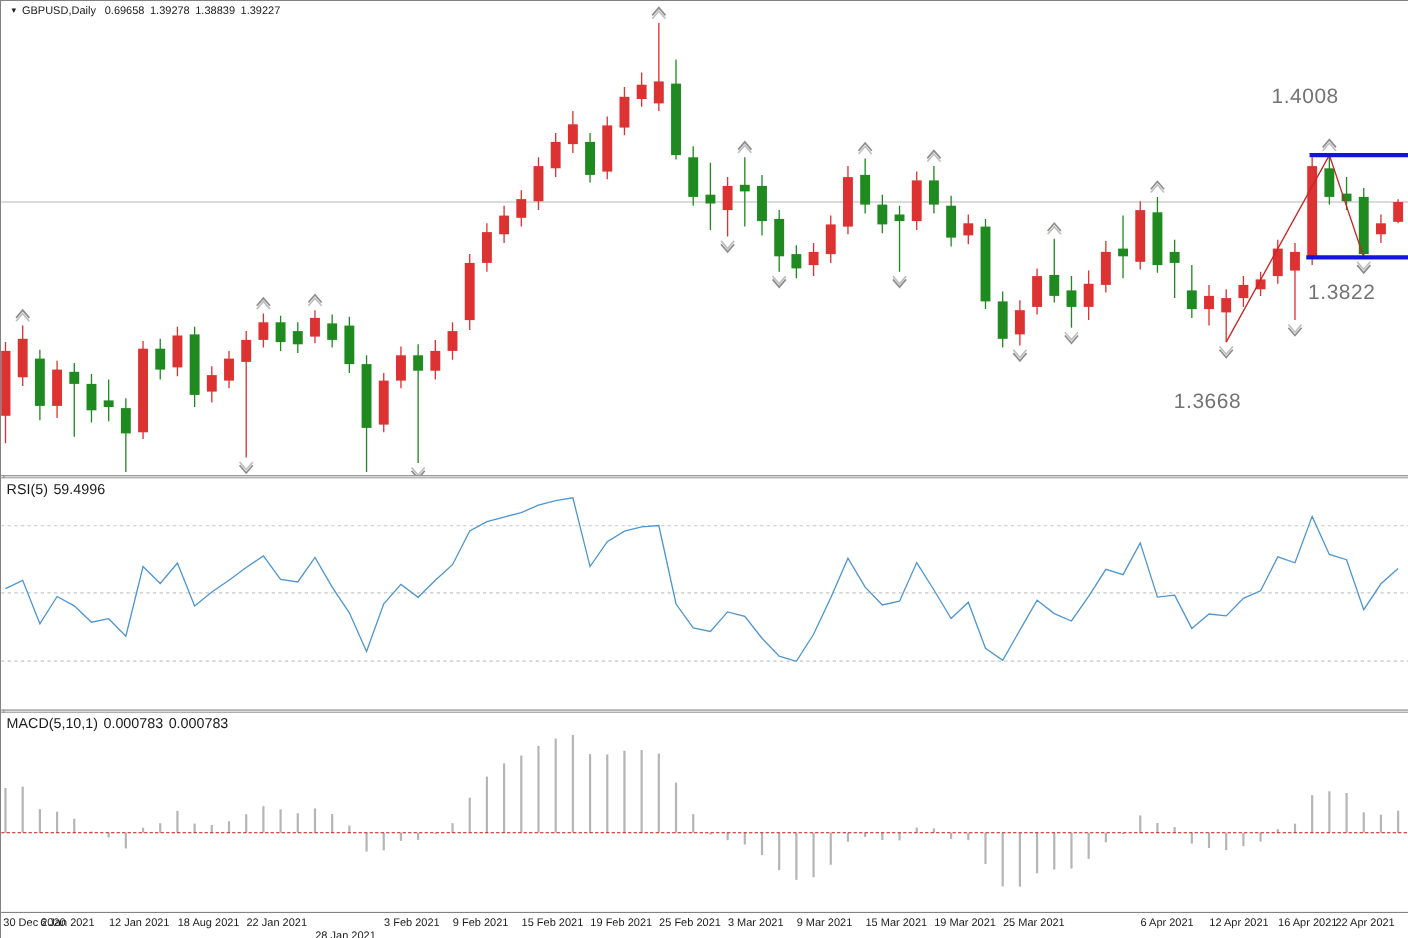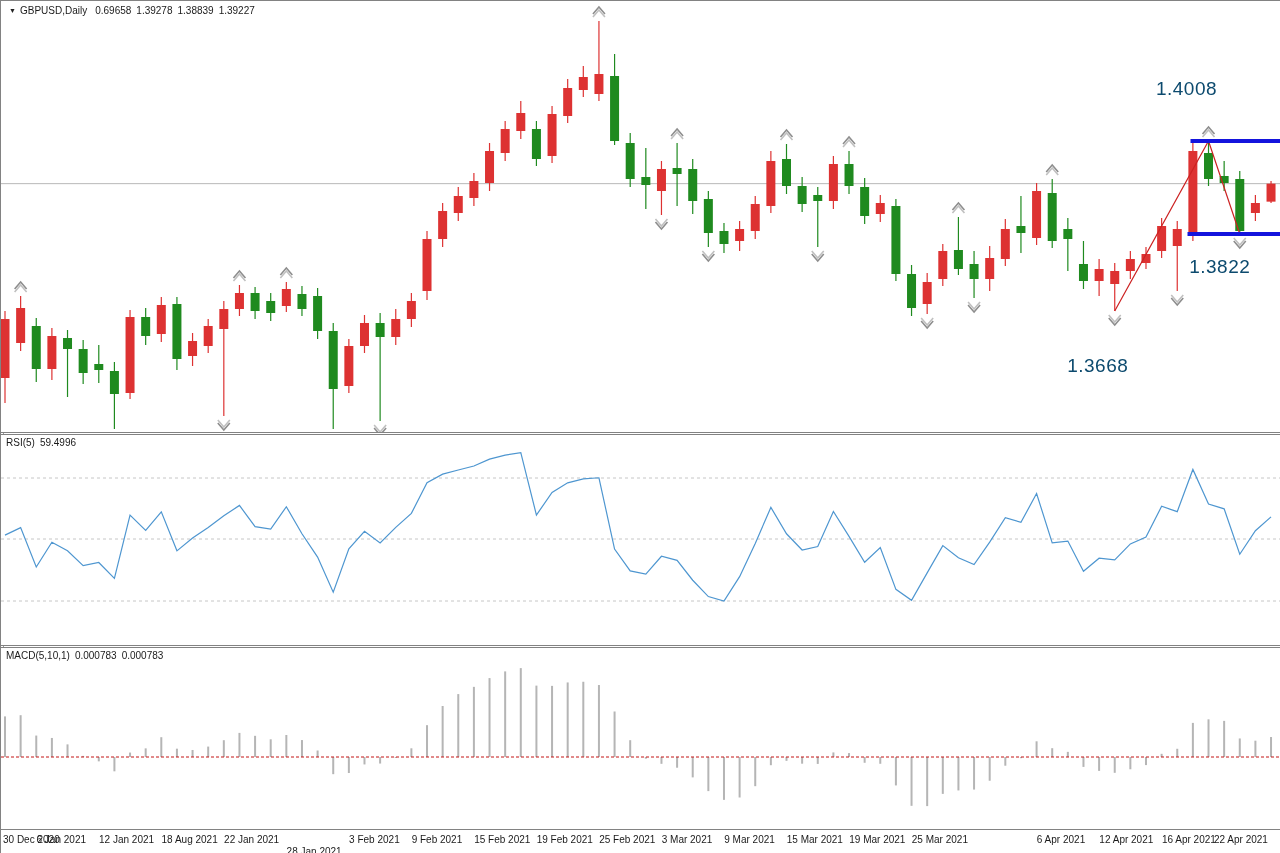--- a/index.html
+++ b/index.html
@@ -12,25 +12,25 @@
   .panel{position:absolute;left:0;width:1280px;background:#fff;}
   .panel svg{display:block;}
   .sep{position:absolute;left:0;width:1280px;height:1px;background:#828282;}
   .chart-title{
     position:absolute;top:4px;left:8px;font-size:10px;color:#1a1a1a;white-space:nowrap;z-index:5;
   }
   .chart-title .caret{font-size:7px;color:#222;margin-right:4px;vertical-align:1px;cursor:pointer;}
   .chart-title .sym{margin-right:8px;}
   .chart-title .num{margin-right:5px;}
   .ind-label{
-    position:absolute;left:5px;font-size:10px;color:#1a1a1a;white-space:nowrap;z-index:5;
+    position:absolute;left:5px;font-size:13px;color:#1a1a1a;white-space:nowrap;z-index:5;
   }
   .ind-label span{margin-right:5px;}
   .pricetag{
-    position:absolute;font-size:19px;color:#0c4a6e;transform:translateX(-50%);
+    position:absolute;font-size:19px;color:#737373;transform:translateX(-50%);
     white-space:nowrap;z-index:6;letter-spacing:0.5px;
   }
   .axis-row{position:absolute;left:0;top:829px;width:1184px;height:24px;background:#fff;}
   .axis-label{
     position:absolute;top:4px;font-size:10px;color:#1a1a1a;white-space:nowrap;
   }
 </style>
 </head>
 <body>
 

